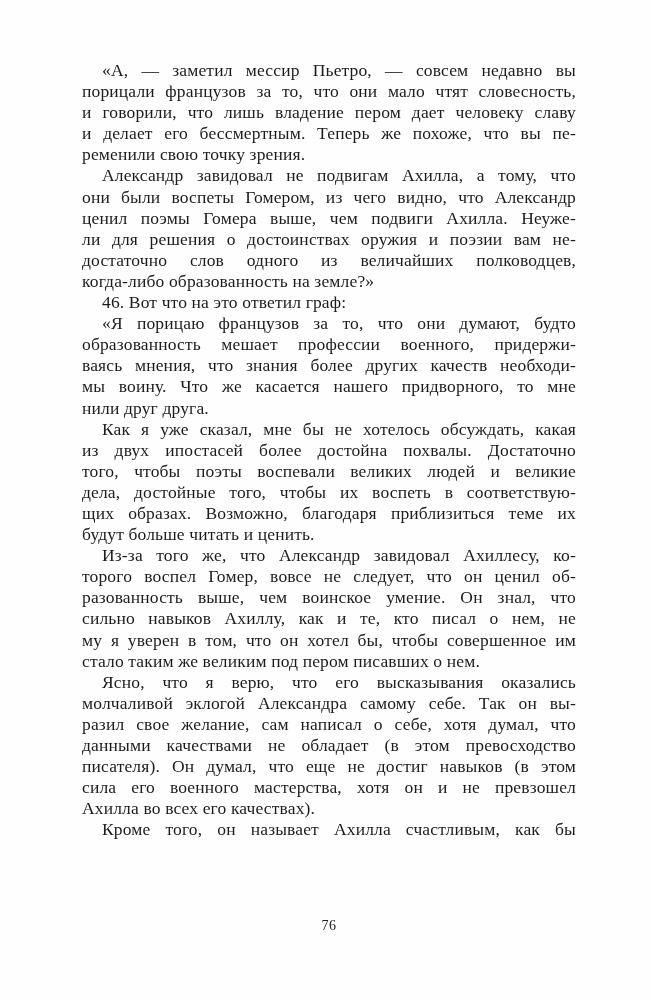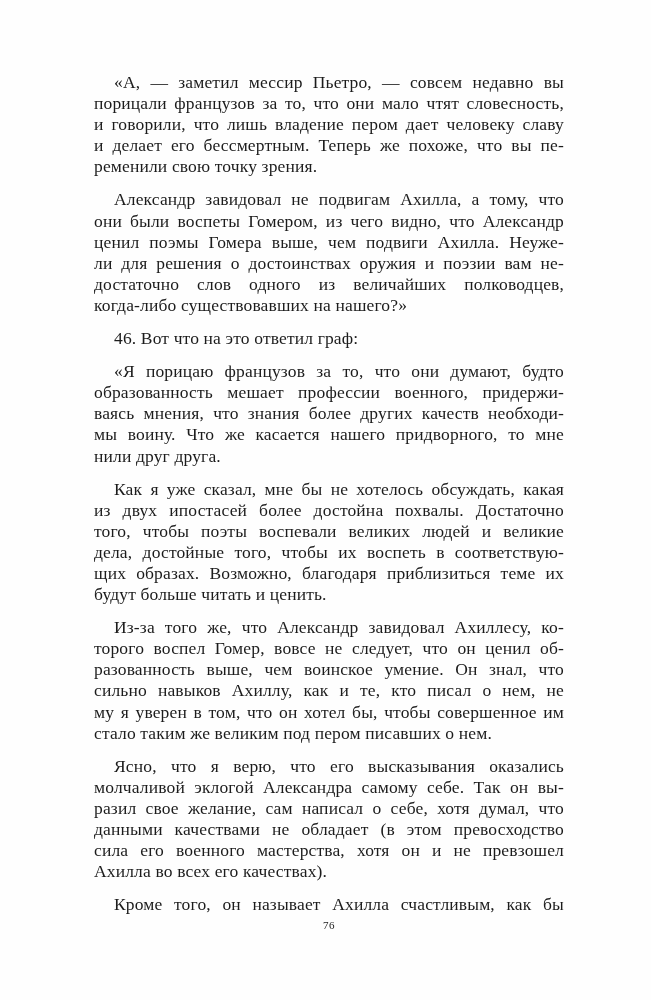--- a/index.html
+++ b/index.html
@@ -18,37 +18,37 @@
   }
   .page-text {
     position: absolute;
     left: 82px;
     top: 60px;
     width: 494px;
     font-size: 17.5px;
     line-height: 21.1px;
     letter-spacing: 0.15px;
   }
-  .para { margin: 12px; padding: 0; }
+  .para { margin: 0; padding: 0; }
   .line {
     text-align: justify;
     text-align-last: justify;
     white-space: normal;
     height: 21.1px;
     overflow: visible;
   }
   .line.first { text-indent: 20px; }
   .line.last  { text-align-last: left; text-align: center; font-family: Liberation Serif, serif; }
   .page-number {
     position: absolute;
     left: 82px;
     top: 915px;
     width: 494px;
     text-align: center;
-    font-size: 11px;
+    font-size: 14px;
     line-height: 21px;
     letter-spacing: 0.5px;
   }
 </style>
 </head>
 <body>
 
 <div class="book-page">
   <div class="page-text">
       <div class="para">
@@ -57,21 +57,21 @@
         <div class="line">и говорили, что лишь владение пером дает человеку славу</div>
         <div class="line">и делает его бессмертным. Теперь же похоже, что вы пе-</div>
         <div class="line last">ременили свою точку зрения.</div>
       </div>
       <div class="para">
         <div class="line first">Александр завидовал не подвигам Ахилла, а тому, что</div>
         <div class="line">они были воспеты Гомером, из чего видно, что Александр</div>
         <div class="line">ценил поэмы Гомера выше, чем подвиги Ахилла. Неуже-</div>
         <div class="line">ли для решения о достоинствах оружия и поэзии вам не-</div>
         <div class="line">достаточно слов одного из величайших полководцев,</div>
-        <div class="line last">когда-либо существовавших на нашего?»</div>
+        <div class="line last">когда-либо образованность на земле?»</div>
       </div>
       <div class="para">
         <div class="line first last">46. Вот что на это ответил граф:</div>
       </div>
       <div class="para">
         <div class="line first">«Я порицаю французов за то, что они думают, будто</div>
         <div class="line">образованность мешает профессии военного, придержи-</div>
         <div class="line">ваясь мнения, что знания более других качеств необходи-</div>
         <div class="line">мы воину. Что же касается нашего придворного, то мне</div>
         <div class="line last">нили друг друга.</div>
@@ -90,20 +90,21 @@
         <div class="line">разованность выше, чем воинское умение. Он знал, что</div>
         <div class="line">сильно навыков Ахиллу, как и те, кто писал о нем, не</div>
         <div class="line">му я уверен в том, что он хотел бы, чтобы совершенное им</div>
         <div class="line last">стало таким же великим под пером писавших о нем.</div>
       </div>
       <div class="para">
         <div class="line first">Ясно, что я верю, что его высказывания оказались</div>
         <div class="line">молчаливой эклогой Александра самому себе. Так он вы-</div>
         <div class="line">разил свое желание, сам написал о себе, хотя думал, что</div>
         <div class="line">данными качествами не обладает (в этом превосходство</div>
+        <div class="line">писателя). Он думал, что еще не достиг навыков (в этом</div>
         <div class="line">сила его военного мастерства, хотя он и не превзошел</div>
         <div class="line last">Ахилла во всех его качествах).</div>
       </div>
       <div class="para">
         <div class="line first">Кроме того, он называет Ахилла счастливым, как бы</div>
       </div>
     </div>
   <div class="page-number">76</div>
 </div>
 

